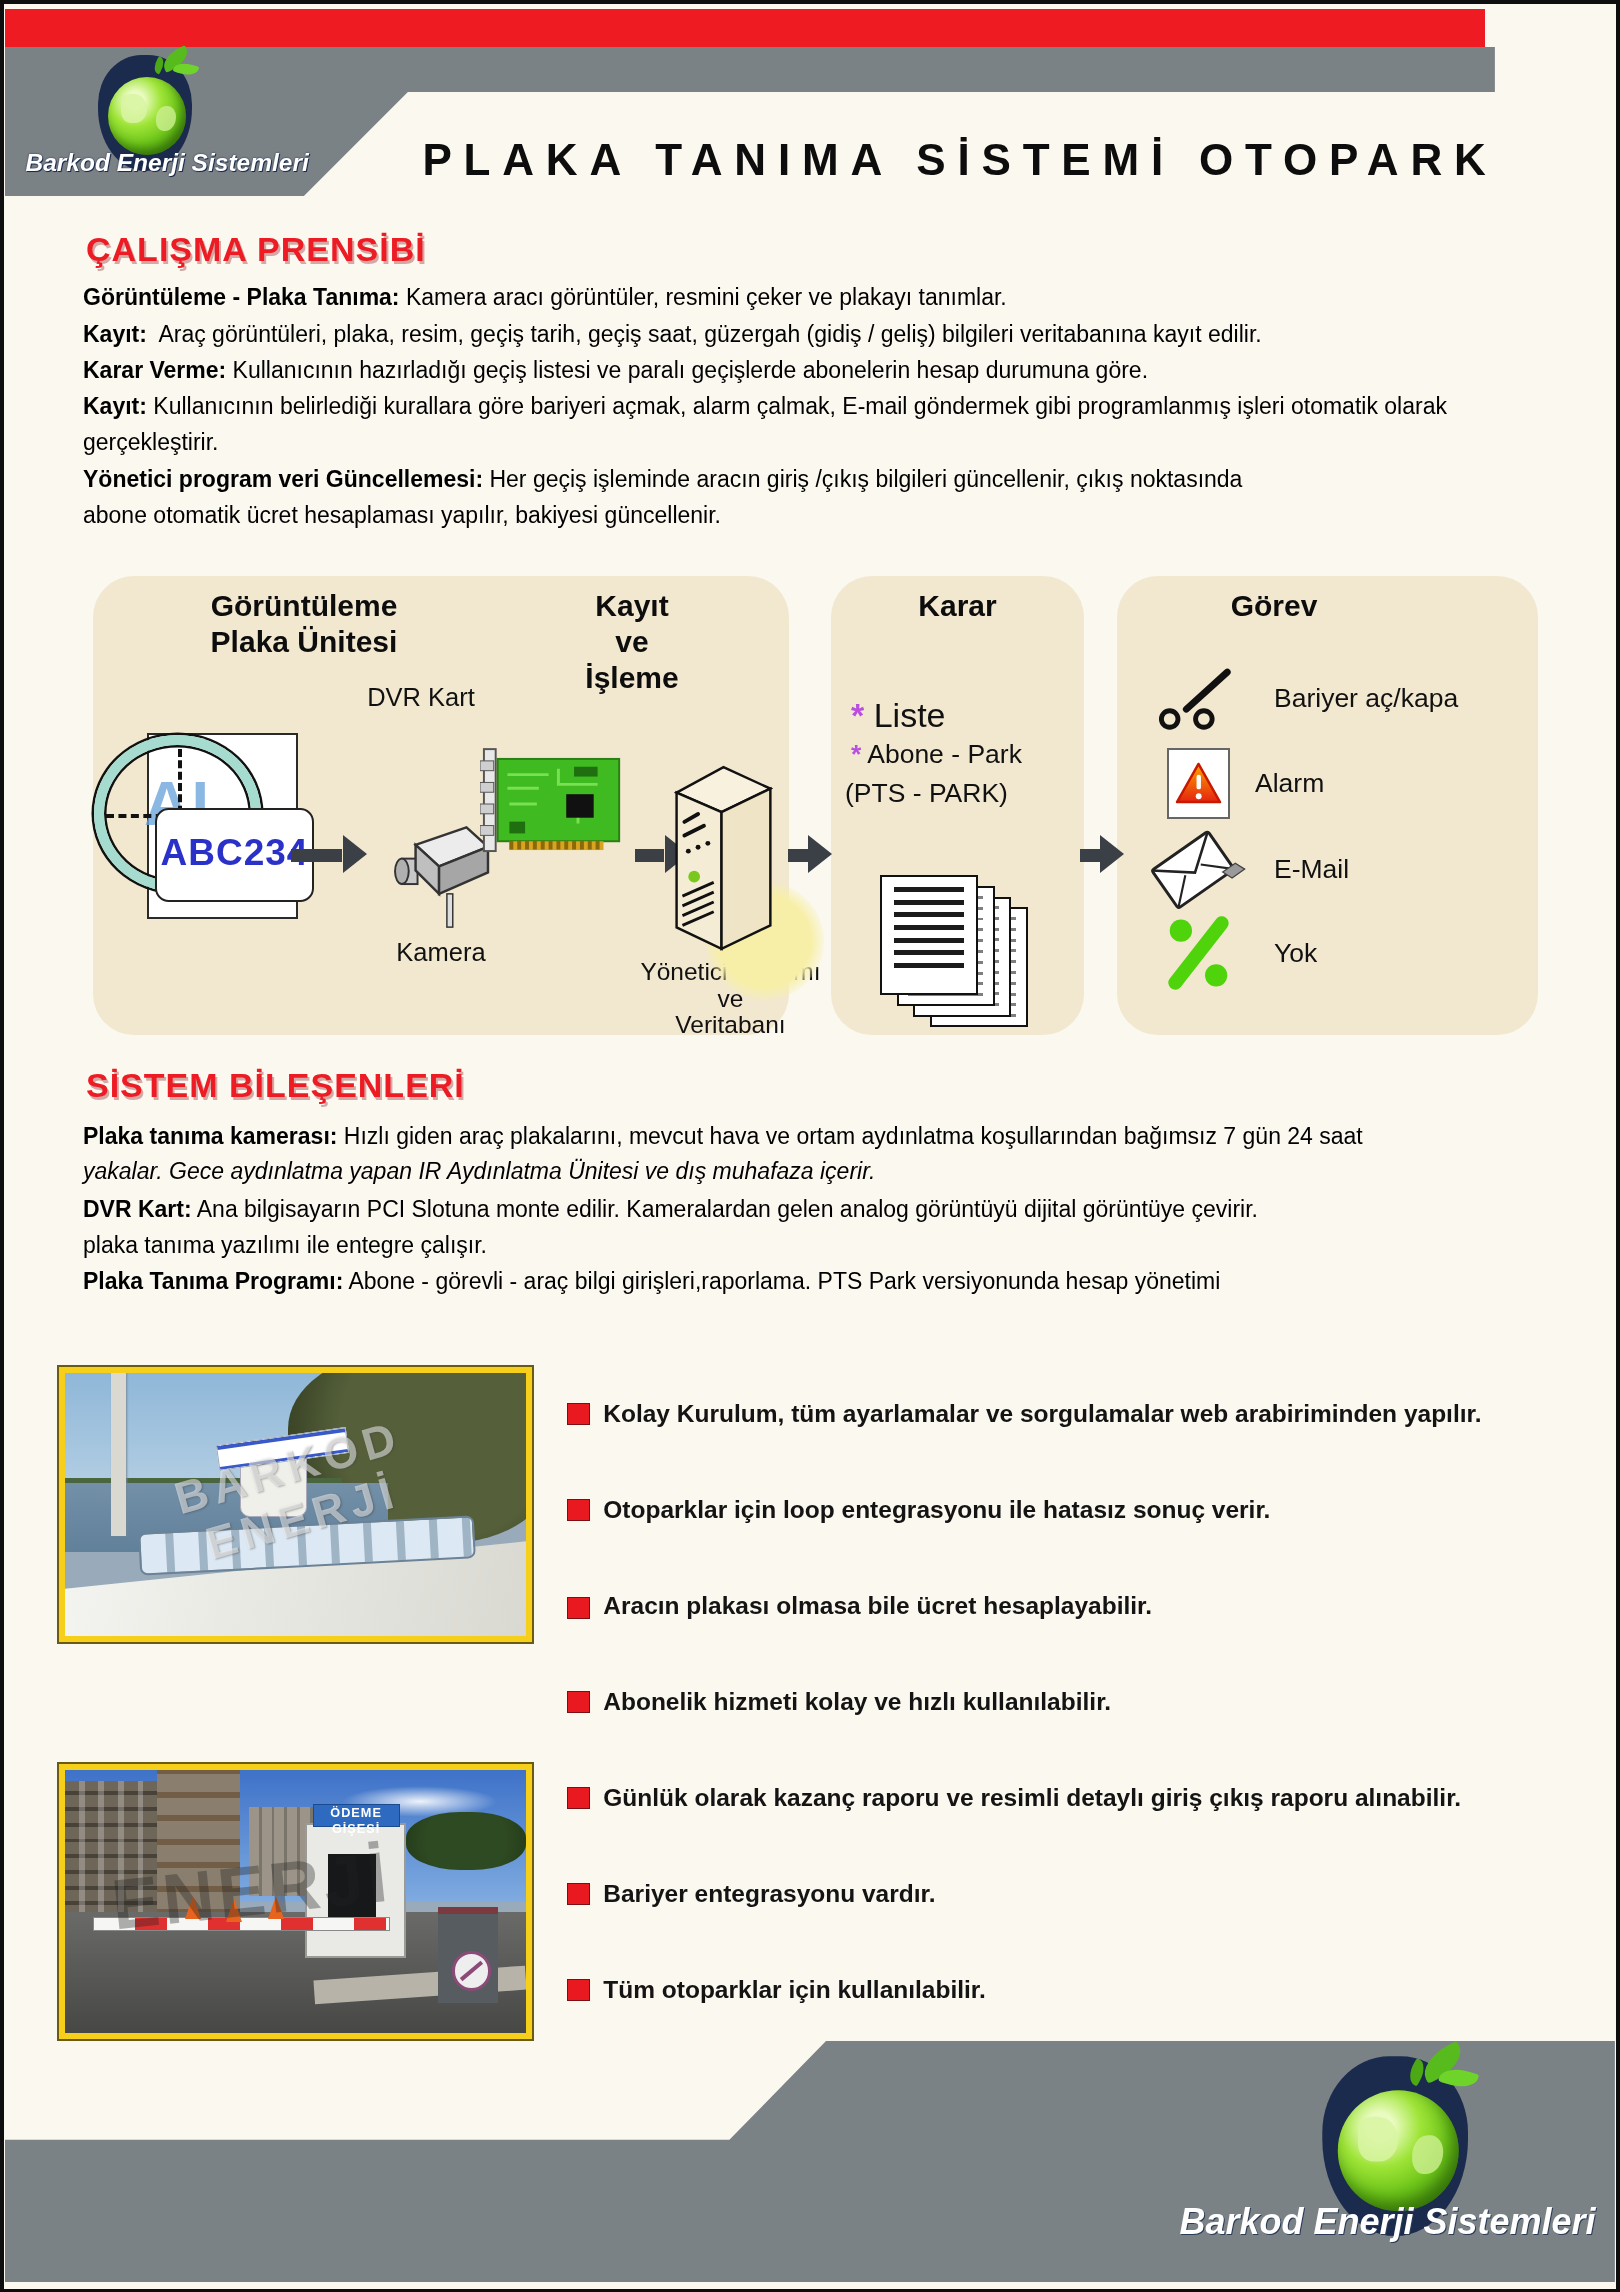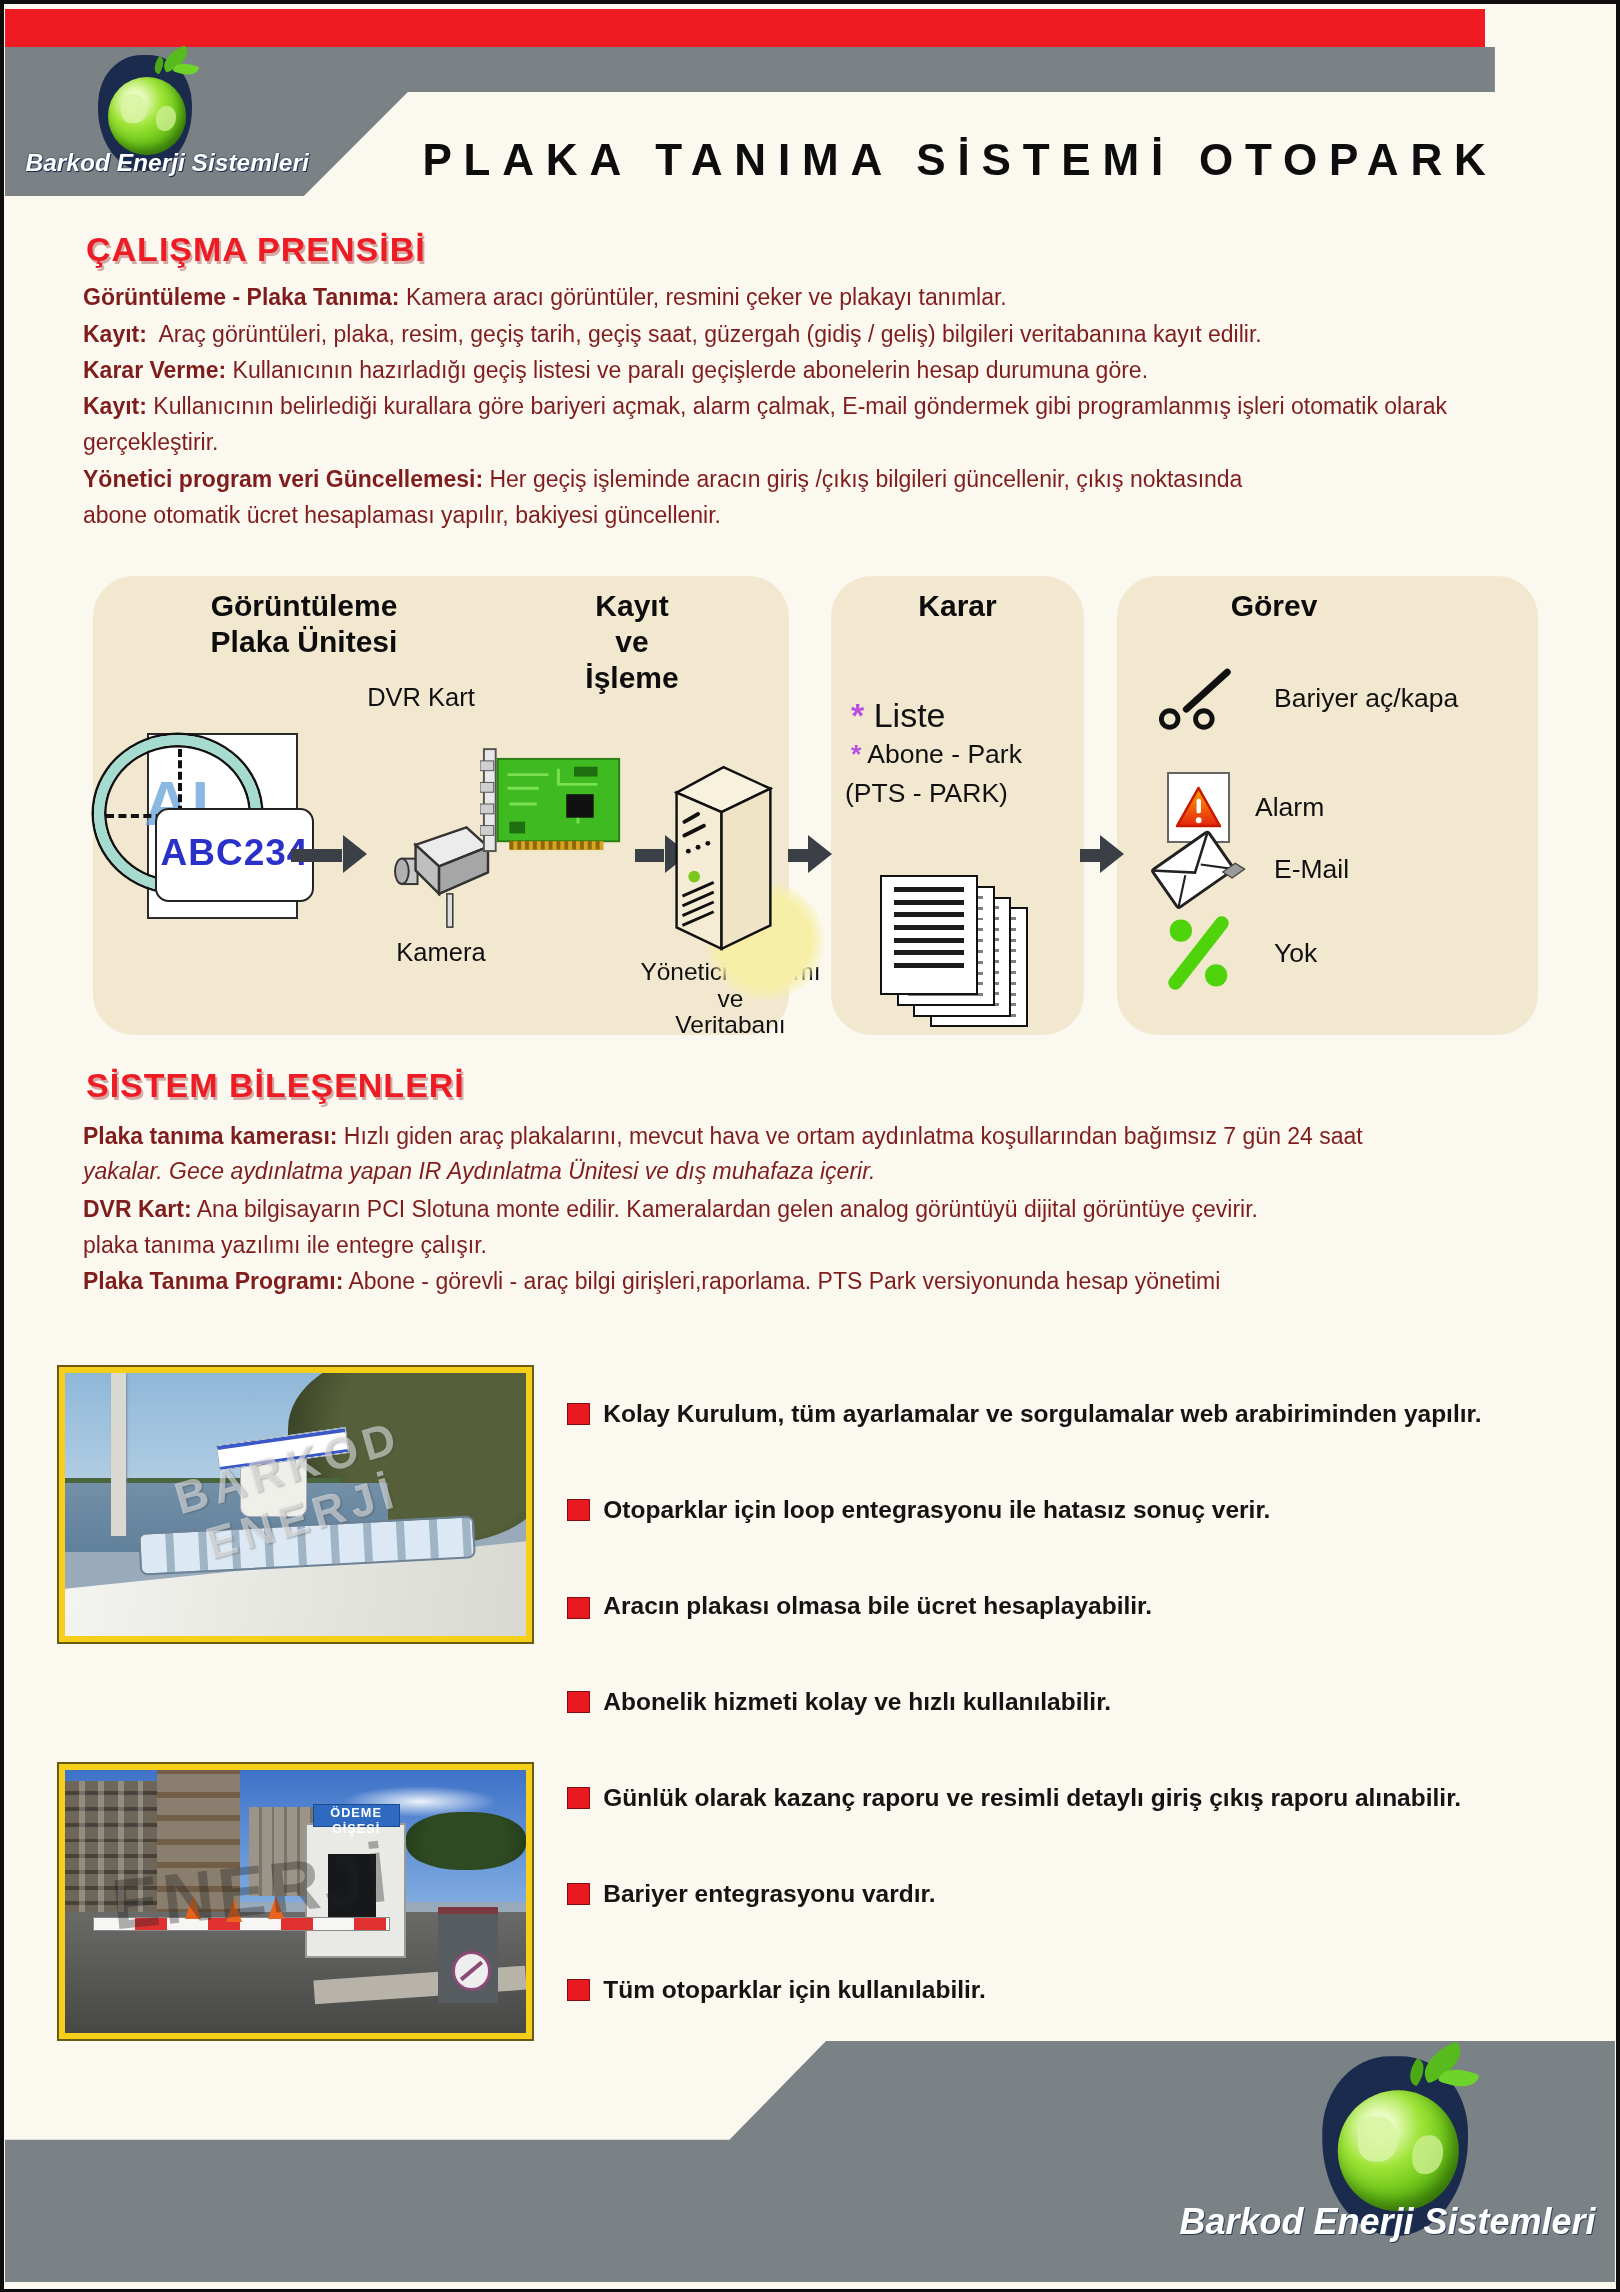--- a/index.html
+++ b/index.html
@@ -28,21 +28,21 @@
   .brand-text{position:absolute;left:25.5px;top:149px;width:294px;font-size:24.5px;font-weight:bold;font-style:italic;
      color:#fff;text-shadow:1px 1px 0 #1B2B4D,0 0 2px #1B2B4D;}
   .page-title{position:absolute;left:421px;top:135px;width:1078px;text-align:center;font-size:44px;font-weight:bold;
      letter-spacing:11.8px;color:#0d0d0d;white-space:nowrap;}
 
   
   .red-heading{position:absolute;left:86px;font-size:34px;font-weight:bold;color:#ED1C24;letter-spacing:1px;
      text-shadow:2px 2.9px 0 rgba(140,20,30,.35);}
 
   
-  .body-line{position:absolute;left:83px;width:1529px;font-size:23px;line-height:36px;color:#7f1d1d;margin:0;}
+  .body-line{position:absolute;left:83px;width:1529px;font-size:23px;line-height:36px;color:#000000;margin:0;}
   .body-line b{font-weight:bold;}
 
   
   .dbox{position:absolute;top:576px;height:459px;background:#F2E8D0;border-radius:41px;}
   .dtitle{position:absolute;font-size:30px;font-weight:bold;line-height:36px;text-align:center;color:#0d0d0d;}
   .dlabel{position:absolute;font-size:25.5px;text-align:center;color:#111;line-height:26.5px;}
   .arr{position:absolute;height:12.7px;background:#3A4046;}
   .arr::after{content:"";position:absolute;right:-24.5px;top:-13.7px;width:0;height:0;
      border-left:24.5px solid #3A4046;border-top:19.6px solid transparent;border-bottom:19.6px solid transparent;}
 
@@ -256,21 +256,21 @@
   <div class="gorev-row" style="top:659px;height:78px;">
     <div class="gicon">
       <svg width="82" height="65" viewBox="0 0 84 66">
         <circle cx="13" cy="54" r="8.5" fill="none" stroke="#111" stroke-width="5"></circle>
         <circle cx="48" cy="54" r="8.5" fill="none" stroke="#111" stroke-width="5"></circle>
         <line x1="30" y1="44" x2="72" y2="6" stroke="#111" stroke-width="7" stroke-linecap="round"></line>
       </svg>
     </div>
     <div class="glabel">Bariyer aç/kapa</div>
   </div>
-  <div class="gorev-row" style="top:765px;height:84px;gap:16px;">
+  <div class="gorev-row" style="top:741px;height:84px;gap:16px;">
     <div class="gicon">
       <div class="alarm-box">
         <svg width="49" height="45" viewBox="0 0 50 46">
           <defs>
               <linearGradient id="ag" x1="0" y1="0" x2="0" y2="1">
             <stop offset="0" stop-color="#FFA400"></stop>
                 <stop offset="1" stop-color="#E42410"></stop>
           </linearGradient>
             </defs>
           <path d="M25,3 L47,42 L3,42 Z" fill="url(#ag)" stroke="#C81800" stroke-width="2.5" stroke-linejoin="round"></path>

